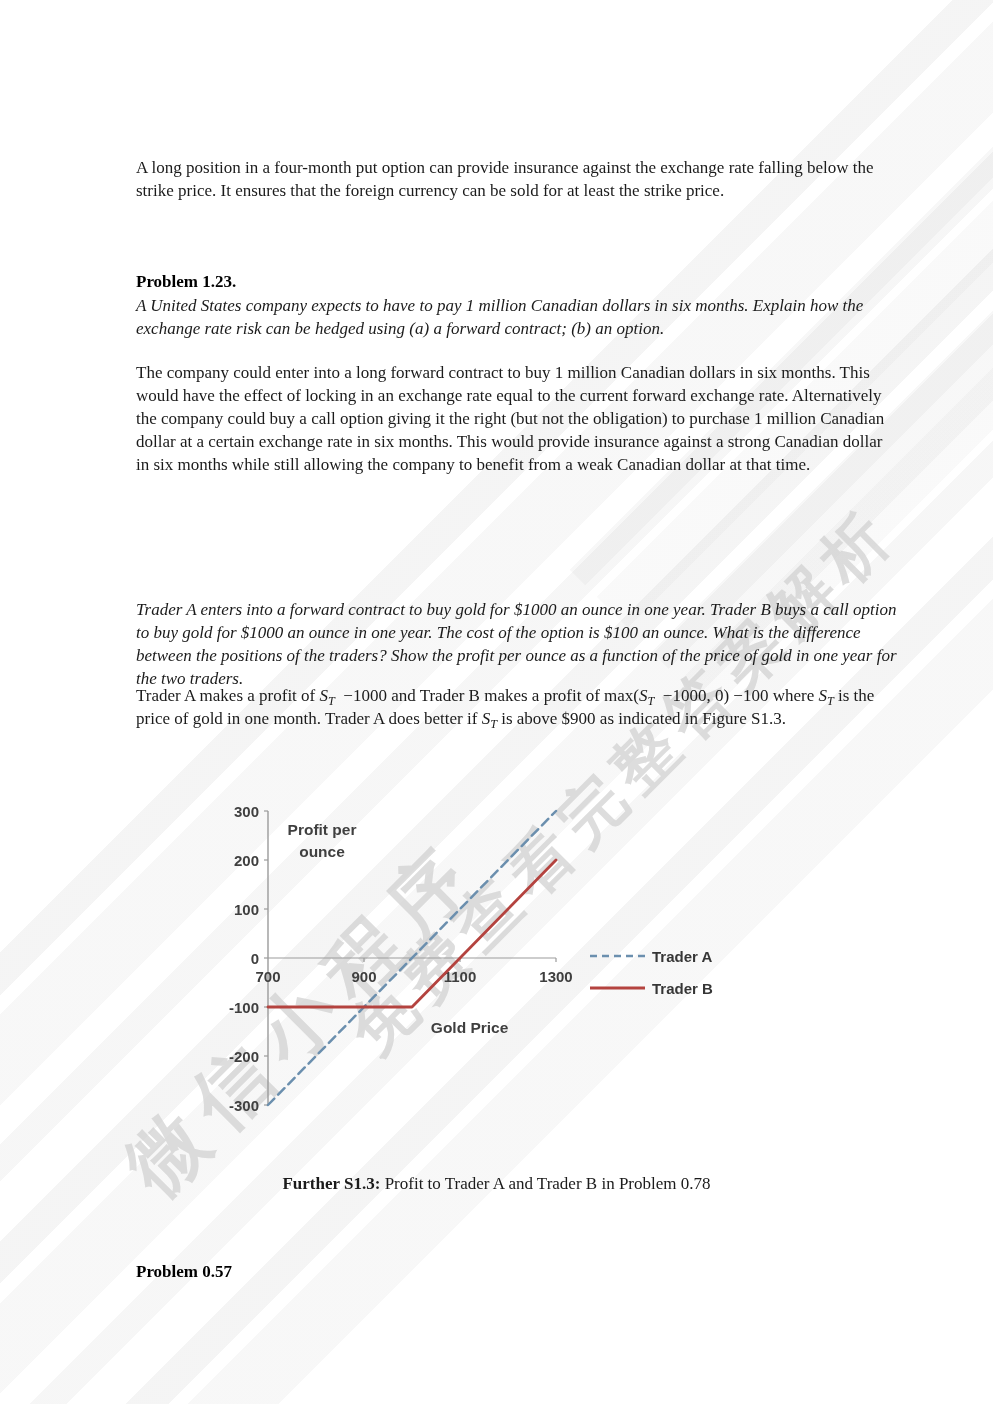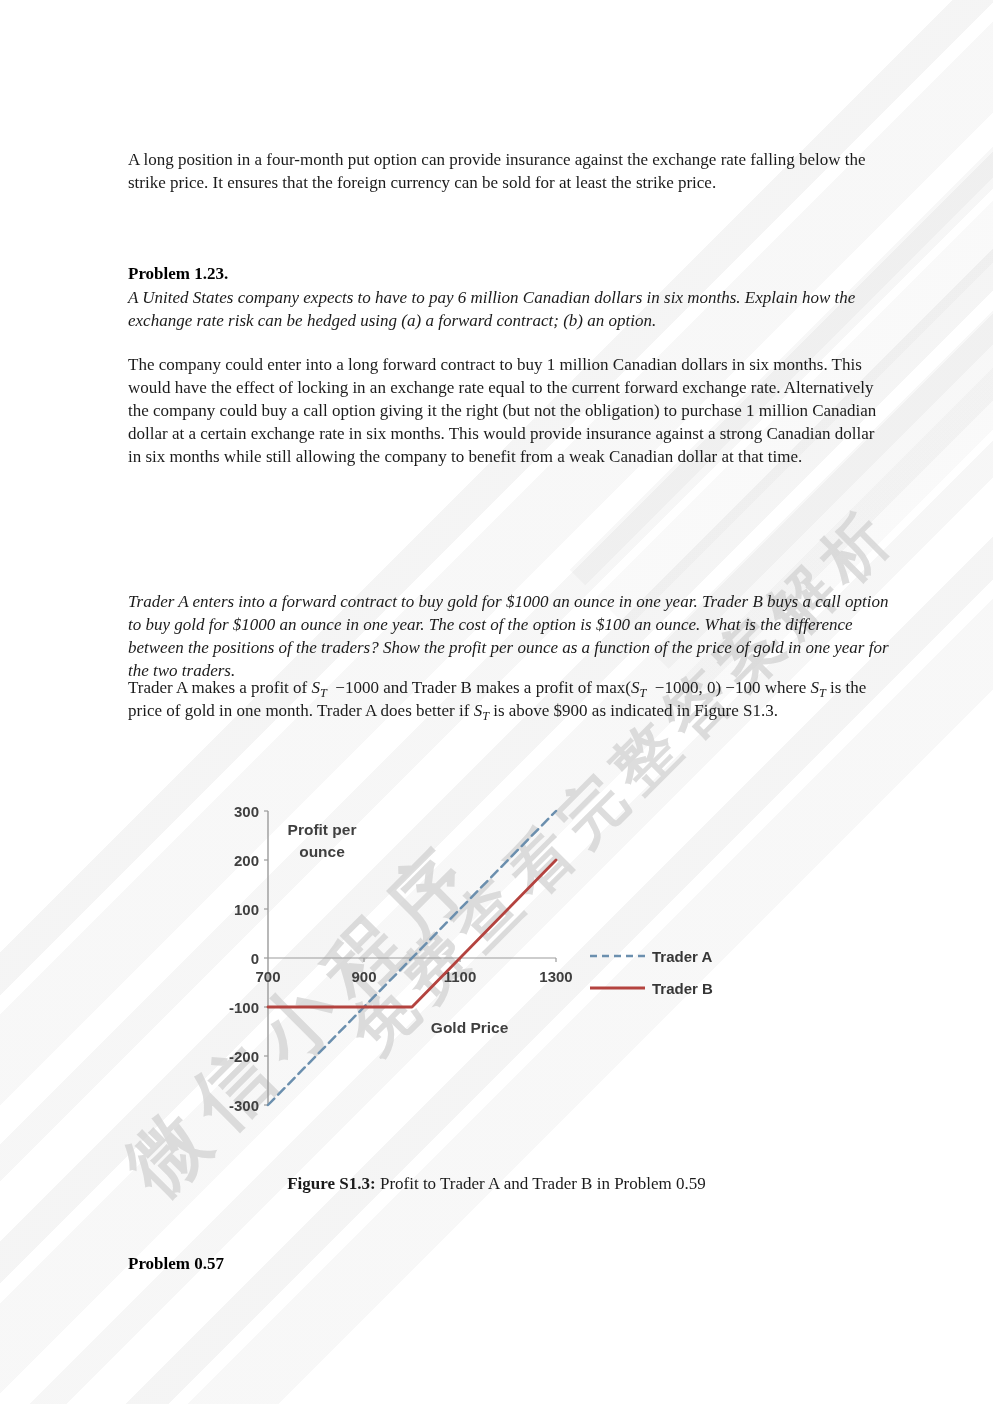--- a/index.html
+++ b/index.html
@@ -19,21 +19,21 @@
       rgba(0,0,0,0) 0 14px, rgba(110,110,110,.05) 14px 36px,
       rgba(0,0,0,0) 36px 52px, rgba(110,110,110,.04) 52px 96px,
       rgba(0,0,0,0) 96px 118px);}
   .wm-text{position:absolute;transform-origin:0 0;transform:rotate(-45deg);
     font-family:"DejaVu Sans", sans-serif;color:#d2d2d2;opacity:.75;
     white-space:nowrap;font-weight:bold;}
   .wm1{left:105px;top:1145px;font-size:76px;letter-spacing:16px;}
   .wm2{left:330px;top:1012px;font-size:64px;letter-spacing:10px;}
   
   .content{position:absolute;inset:0;z-index:1;}
-  .block{position:absolute;left:120px;width:762px;font-size:17px;line-height:23px;margin:8px;}
+  .block{position:absolute;left:120px;width:762px;font-size:17px;line-height:23px;margin:16px;}
   .bold{font-weight:bold;color:#000;}
   .italic{font-style:italic;}
   .further{font-size:21px;line-height:26px;font-weight:bold;color:#000;}
   .caption{position:absolute;left:0;width:993px;text-align:center;font-size:17px;line-height:23px;margin:0;}
   .st{font-style:italic;}
   .st sub{font-size:0.72em;line-height:0;}
   
   .chart-svg{position:absolute;left:225px;top:790px;}
   .tick-label{font:600 15px "Liberation Sans", sans-serif;fill:#3f3f3f;}
   .axis-title{font:700 15.5px "Liberation Sans", sans-serif;fill:#3f3f3f;}
@@ -50,21 +50,21 @@
     <div class="wm-text wm1">微信小程序</div>
     <div class="wm-text wm2">免费查看完整答案解析</div>
   </div>
 
   <div class="content">
 
     <p class="block" style="top:140px">A long position in a four-month put option can provide insurance against the exchange rate falling below the strike price. It ensures that the foreign currency can be sold for at least the strike price.</p>
 
     <p class="block bold" style="top:254px">Problem 1.23.</p>
 
-    <p class="block italic" style="top:278px">A United States company expects to have to pay 6 million Canadian dollars in six months. Explain how the exchange rate risk can be hedged using (a) a forward contract; (b) an option.</p>
+    <p class="block italic" style="top:278px">A United States company expects to have to pay 1 million Canadian dollars in six months. Explain how the exchange rate risk can be hedged using (a) a forward contract; (b) an option.</p>
 
     <p class="block" style="top:345px">The company could enter into a long forward contract to buy 1 million Canadian dollars in six months. This would have the effect of locking in an exchange rate equal to the current forward exchange rate. Alternatively the company could buy a call option giving it the right (but not the obligation) to purchase 1 million Canadian dollar at a certain exchange rate in six months. This would provide insurance against a strong Canadian dollar in six months while still allowing the company to benefit from a weak Canadian dollar at that time.</p>
 
 
 
     <p class="block italic" style="top:582px">Trader A enters into a forward contract to buy gold for $1000 an ounce in one year. Trader B buys a call option to buy gold for $1000 an ounce in one year. The cost of the option is $100 an ounce. What is the difference between the positions of the traders? Show the profit per ounce as a function of the price of gold in one year for the two traders.</p>
 
     <p class="block" style="top:668px">
       <span>Trader A makes a profit of </span><span class="st"><span>S</span><sub>T</sub></span><span> −1000 and Trader B makes a profit of max(</span><span class="st"><span>S</span><sub>T</sub></span><span> −1000, 0) −100 where </span><span class="st"><span>S</span><sub>T</sub></span><span> is the price of gold in one month. Trader A does better if </span><span class="st"><span>S</span><sub>T</sub></span><span> is above $900 as indicated in Figure S1.3.</span>
     </p>
@@ -98,19 +98,19 @@
         <line x1="365" y1="166" x2="420" y2="166" stroke="#6b8fae" stroke-width="2.6" stroke-dasharray="7 5"></line>
         <text x="427" y="171.5" class="legend-label">Trader A</text>
         <line x1="365" y1="198" x2="420" y2="198" stroke="#b4433f" stroke-width="3"></line>
         <text x="427" y="203.5" class="legend-label">Trader B</text>
         <text x="97" y="45" text-anchor="middle" class="axis-title">Profit per</text>
         <text x="97" y="67" text-anchor="middle" class="axis-title">ounce</text>
         <text x="244.6" y="243" text-anchor="middle" class="axis-title">Gold Price</text>
       </svg>
 
     <p class="caption" style="top:1172px">
-      <b>Figure S1.3:</b><span> Profit to Trader A and Trader B in Problem 0.59</span>
+      <b>Further S1.3:</b><span> Profit to Trader A and Trader B in Problem 0.78</span>
     </p>
 
     <p class="block bold" style="top:1244px">Problem 0.57</p>
 
   </div>
 </div>
 
 </body></html>

